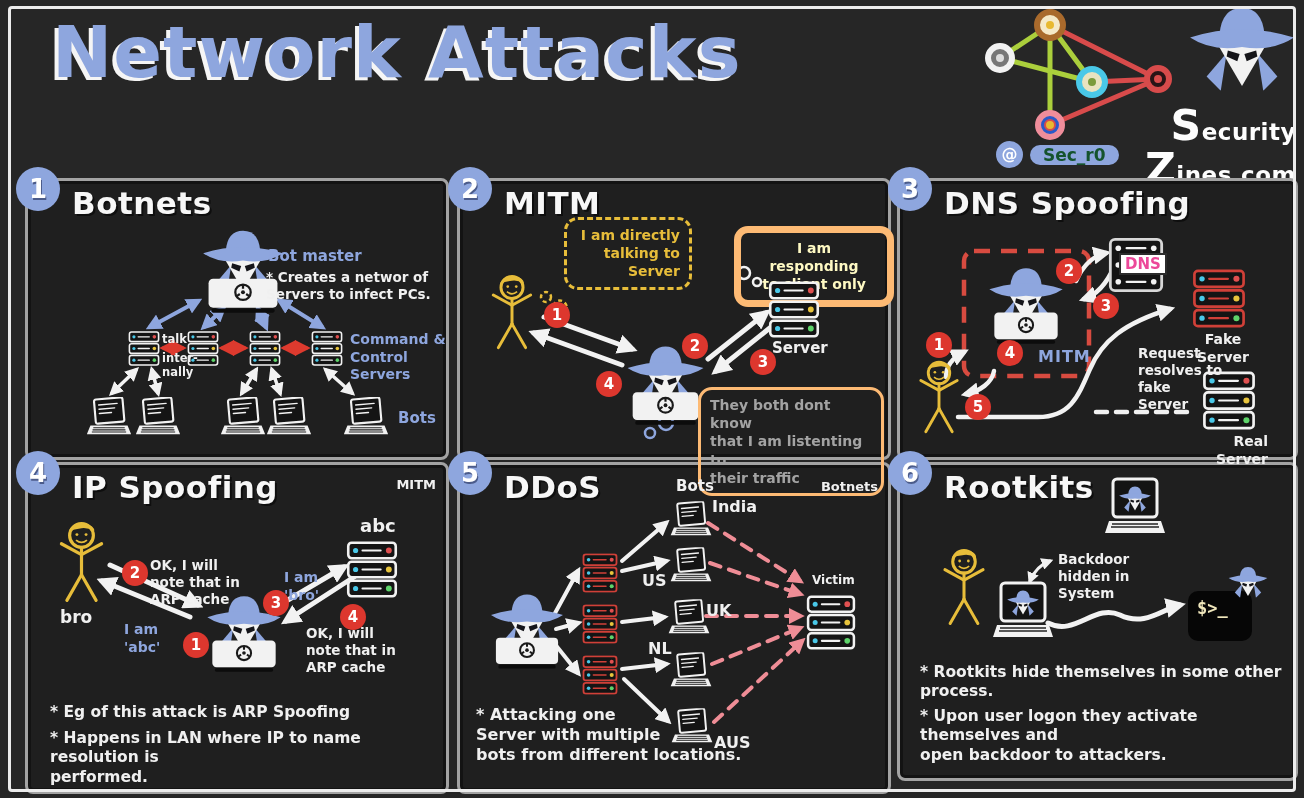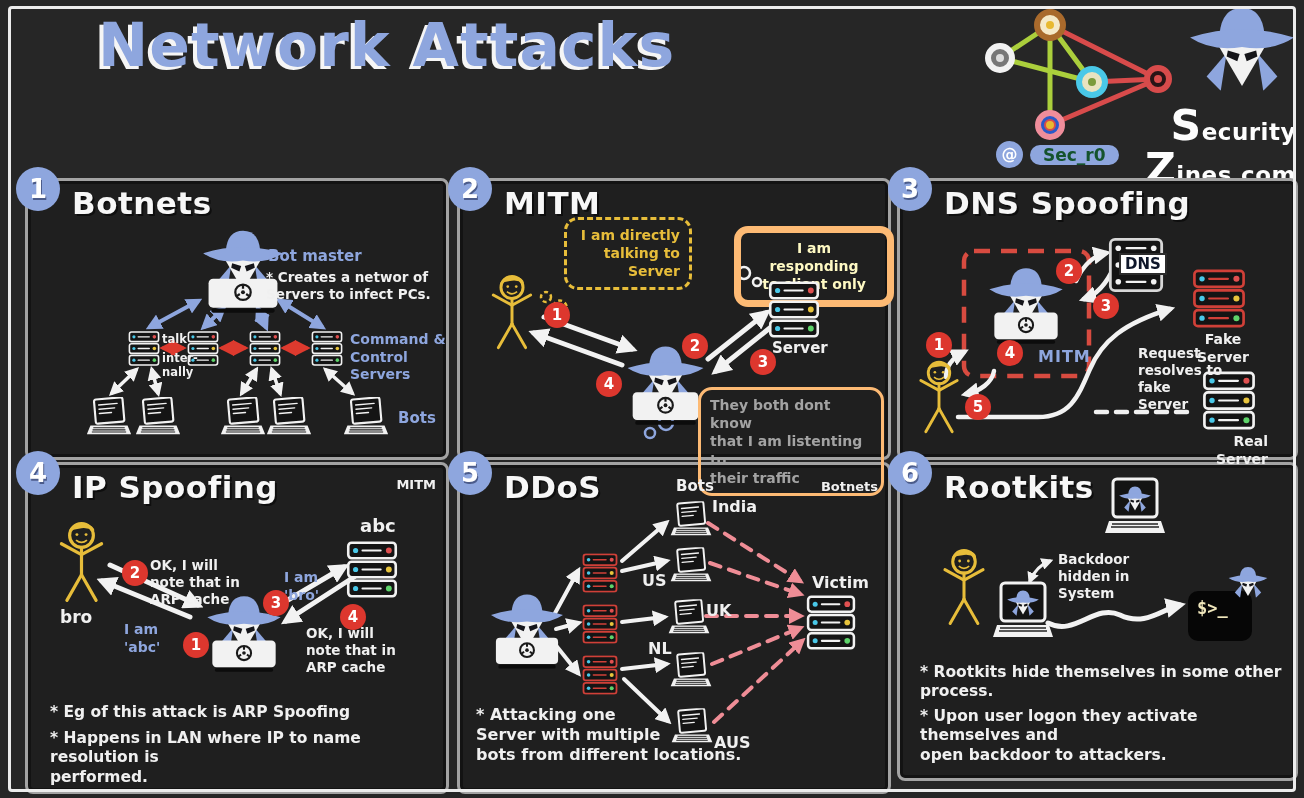--- a/index.html
+++ b/index.html
@@ -2,22 +2,22 @@
 <html><head>
 <meta charset="utf-8">
 <style>
   html,body{margin:0;padding:0;background:#1a1a1a;}
   .poster{position:relative;width:1304px;height:798px;background:#262626;overflow:hidden;
           font-family:"DejaVu Sans",sans-serif;font-weight:bold;color:#f2f2f2;}
   .abs{position:absolute;}
   .frame{position:absolute;left:8px;top:6px;right:8px;bottom:6px;border:3px solid #ececec;
          border-radius:4px;pointer-events:none;z-index:5;}
   
-  .main-title{position:absolute;left:52px;top:10px;font-size:60px;letter-spacing:1px;
-              color:#8ea6de;text-shadow:-4px 3px 0 #f5f5f5;white-space:nowrap;margin-left:46px;}
+  .main-title{position:absolute;left:52px;top:10px;font-size:72px;letter-spacing:1px;
+              color:#8ea6de;text-shadow:-4px 3px 0 #f5f5f5;white-space:nowrap;}
   .zines{position:absolute;left:1144px;top:104px;width:152px;text-align:right;line-height:1.02;
          color:#fdfdfd;font-size:23px;letter-spacing:.5px;}
   .zines .logo-line{display:block;}
   .zines .logo-line::first-letter{font-size:1.85em;}
   .handle{position:absolute;left:996px;top:141px;display:flex;align-items:center;gap:7px;}
   .handle .at{width:27px;height:27px;border-radius:50%;background:#8ea6de;color:#fff;
               display:flex;align-items:center;justify-content:center;font-size:16px;}
   .handle .hname{background:#8ea6de;color:#14532d;border-radius:14px;padding:0 13px;font-size:17px;}
   
   .panel{position:absolute;border:3px solid #a3a3a3;border-radius:8px;background:#1f1f1f;
@@ -32,21 +32,21 @@
   .step{position:absolute;width:26px;height:26px;border-radius:50%;background:#dd372e;color:#fff;
         display:flex;align-items:center;justify-content:center;font-size:15px;z-index:4;}
   .bubble{position:absolute;border-radius:14px;padding:6px 9px;text-align:center;
           white-space:pre-line;line-height:1.3;font-size:14px;z-index:3;}
   .bubble.yb{border:3px dashed #e7bd3a;color:#e7bd3a;text-align:right;}
   .bubble.wb{border:7px solid #fdba74;color:#fef9c3;margin-top:15px;}
   .bubble.bb{border:3px solid #fdba74;color:#a3a3a3;text-align:left;}
   .overlay{position:absolute;left:0;top:0;z-index:2;}
   .icon{position:absolute;z-index:3;}
   .corner{position:absolute;font-size:13px;color:#f0f0f0;z-index:3;}
-  .dnslabel{position:absolute;background:#fff;color:#0f172a;border:2px solid #2b2b2b;
+  .dnslabel{position:absolute;background:#fff;color:#ec4899;border:2px solid #2b2b2b;
             padding:0 4px;font-size:15px;z-index:4;}
   .terminal{position:absolute;background:#060606;border-radius:10px;z-index:3;
             color:#efe6bb;font-family:"DejaVu Sans Mono",monospace;font-size:17px;padding:7px 0 0 9px;}
 </style>
 </head>
 <body>
 
 <svg width="0" height="0" style="position:absolute" aria-hidden="true">
 <defs>
   <marker id="mW" viewBox="0 0 10 10" refX="7" refY="5" markerWidth="4" markerHeight="4" orient="auto-start-reverse" markerUnits="strokeWidth">
@@ -476,21 +476,21 @@
     <svg class="icon" style="left:211px;top:243px;color:#f2f2f2" width="42" height="37" viewBox="0 0 64 56">
         <use href="#sym-laptop"></use>
       </svg>
 
     <div class="t white" style="left:252px;top:32px;font-size:16px">India</div>
     <div class="t white" style="left:182px;top:106px;font-size:16px">US</div>
     <div class="t white" style="left:246px;top:136px;font-size:16px">UK</div>
     <div class="t white" style="left:188px;top:174px;font-size:16px">NL</div>
     <div class="t white" style="left:254px;top:268px;font-size:16px">AUS</div>
 
-    <div class="t white" style="left:352px;top:108px;font-size:16px">Victim</div>
+    <div class="t white" style="left:352px;top:108px;font-size:12px">Victim</div>
     <svg class="icon" style="left:346px;top:130px;color:#f2f2f2" width="50" height="55" viewBox="0 0 60 66">
         <use href="#sym-server"></use>
       </svg>
 
     <div class="t white" style="left:16px;top:240px;font-size:16px">* Attacking one
 Server with multiple
 bots from different locations.</div>
   </div>
 
   <div class="panel" style="left:897px;top:462px;width:395px;height:313px">

